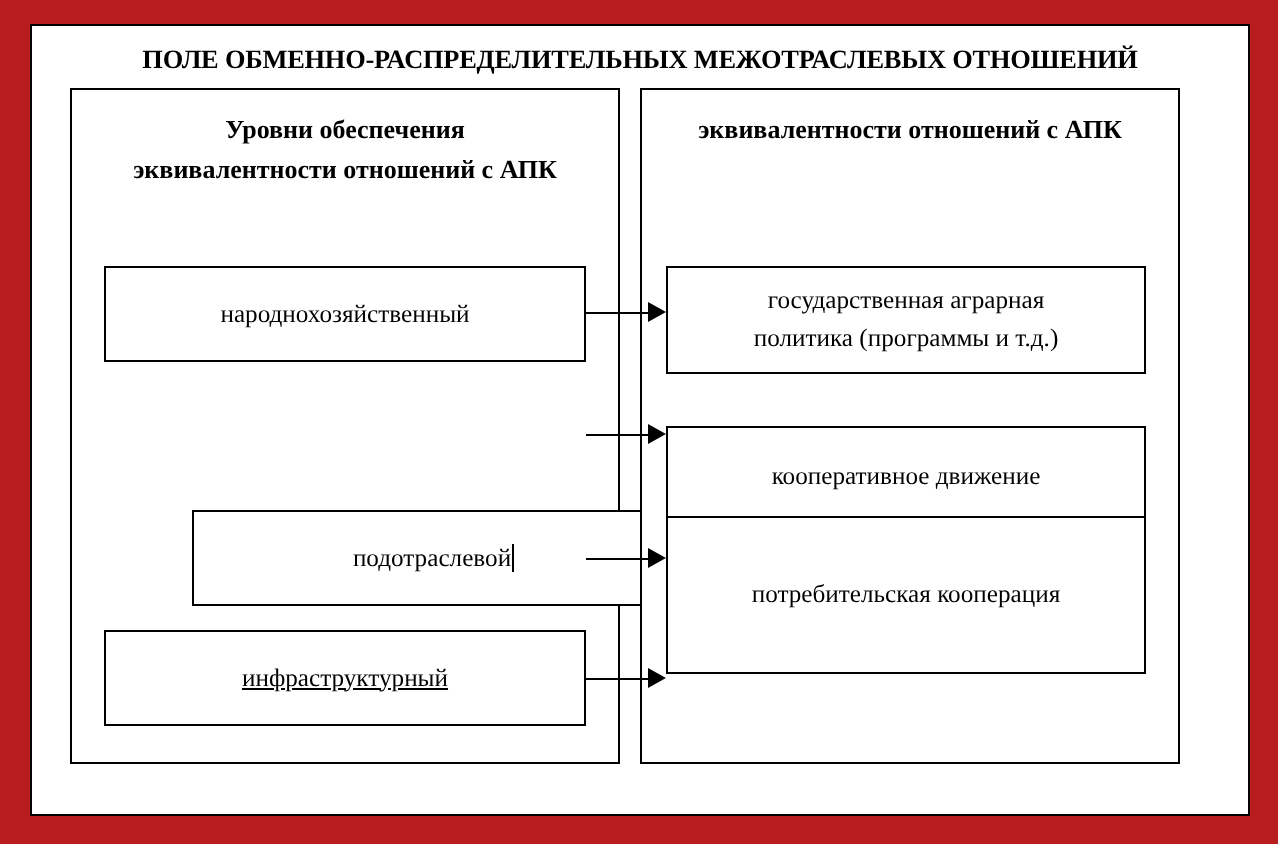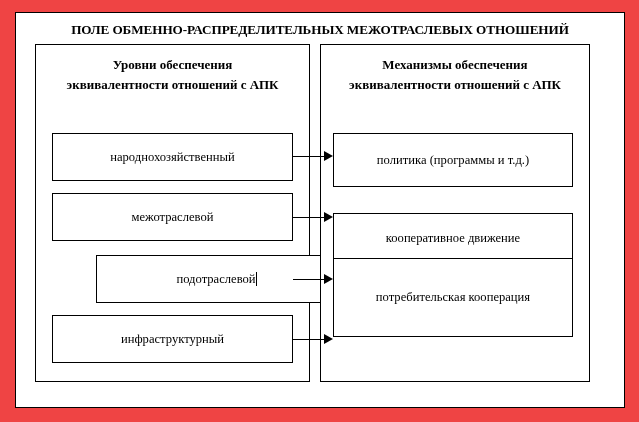--- a/index.html
+++ b/index.html
@@ -10,21 +10,21 @@
   }
   body {
     font-family: "Liberation Serif", "DejaVu Serif", serif;
     color: #000000;
   }
 
   #canvas {
     position: relative;
     width: 639px;
     height: 422px;
-    background: #ef4444;
+    background: #b91c1c;
     overflow: hidden;
   }
 
   
   .outer-frame {
     position: absolute;
     left: 15px;
     top: 12px;
     width: 610px;
     height: 396px;
@@ -88,21 +88,21 @@
     font-size: 12.6px;
     line-height: 19px;
     padding: 2px 6px;
   }
 
   
   .node-left  { left: 52px;  width: 241px; }
   .l1 { top: 133px; height: 48px; }
   .l2 { top: 193px; height: 48px; }
   .l3 { top: 255px; height: 48px; margin-left: 44px; }
-  .l4 { top: 315px; height: 48px; }
+  .l4 { top: 315px; height: 48px; text-decoration: underline; }
 
   
   .node-right { left: 333px; width: 240px; }
   .r1 { top: 133px; height: 54px; }
   .r2 { top: 213px; height: 51px; }
   .r3 { top: 258px; height: 79px; }
 
   
   .caret {
     display: inline-block;
@@ -141,42 +141,39 @@
     <div class="panel-header">
       <div>Уровни обеспечения</div>
       <div>эквивалентности отношений с АПК</div>
     </div>
   </div>
 
   <div class="node node-left l1">
     <span>народнохозяйственный</span>
   </div>
 
-  <div class="node node-left l2">
-    <span>межотраслевой</span>
-  </div>
 
   <div class="node node-left l3">
     <span>подотраслевой</span>
       <span class="caret"></span>
   </div>
 
   <div class="node node-left l4">
     <span>инфраструктурный</span>
   </div>
 
   <div class="panel panel-right">
     <div class="panel-header">
-      <div>Механизмы обеспечения</div>
       <div>эквивалентности отношений с АПК</div>
     </div>
   </div>
 
   <div class="node node-right r1">
     <div>
+      <div>государственная аграрная</div>
       <div>политика (программы и т.д.)</div>
     </div>
   </div>
 
   <div class="node node-right r2">
     <span>кооперативное движение</span>
   </div>
 
   <div class="node node-right r3">
     <span>потребительская кооперация</span>

